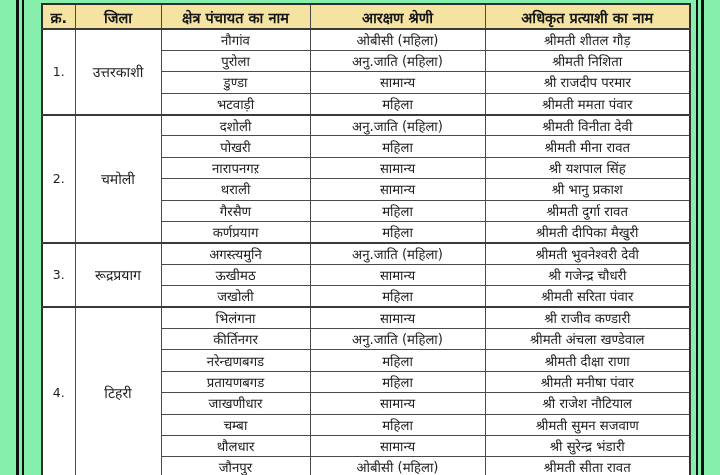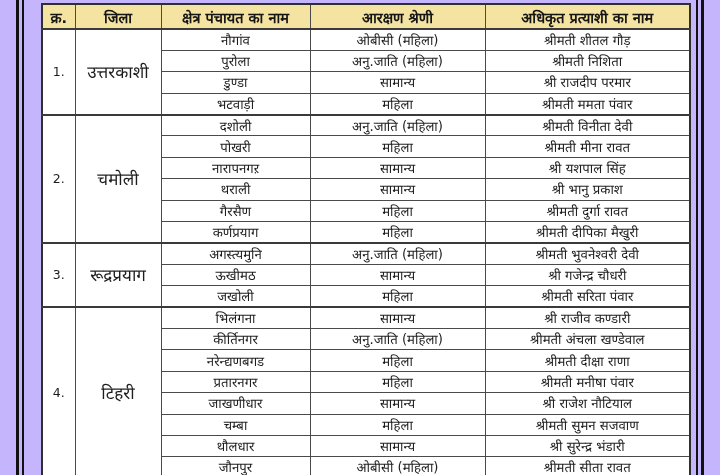--- a/index.html
+++ b/index.html
@@ -2,21 +2,21 @@
 <html><head>
 <meta charset="utf-8">
 <style>
   * { margin: 0; padding: 0; box-sizing: border-box; }
   html, body {
     width: 720px; height: 475px;
     background: #ffffff;
     overflow: hidden;
     font-family: "DejaVu Sans", "Liberation Sans", sans-serif;
   }
-  .page { position: relative; width: 720px; height: 475px; background: #c4b5fd; text-decoration: underline; }
+  .page { position: relative; width: 720px; height: 475px; background: #86efac; text-decoration: underline; }
 
   
   .rule { position: absolute; top: 0; bottom: 0; background: #111; }
   .rule-left-outer  { left: 16px;  width: 3px; }
   .rule-left-inner  { left: 22px;  width: 2px; }
   .rule-right-inner { left: 696px; width: 2px; }
   .rule-right-outer { left: 701px; width: 3px; }
 
   table.doc-table {
     position: absolute;
@@ -42,21 +42,21 @@
     font-weight: bold;
     color: #161616;
   }
   .doc-table tbody td {
     height: 21.4px;
     font-size: 13.2px;
     background: #ffffff;
   }
   .doc-table tbody tr.group-start td { border-top: 2px solid #3a3a3a; }
   .doc-table td.sno      { font-size: 12.5px; }
-  .doc-table td.district { font-size: 17px; margin-left: 36px; }
+  .doc-table td.district { font-size: 14px; margin-left: 36px; }
 </style>
 </head>
 <body>
 
 <div class="page">
   <div class="rule rule-left-outer"></div>
   <div class="rule rule-left-inner"></div>
   <div class="rule rule-right-inner"></div>
   <div class="rule rule-right-outer"></div>
 
@@ -160,21 +160,21 @@
           <td>कीर्तिनगर</td>
           <td>अनु.जाति (महिला)</td>
           <td>श्रीमती अंचला खण्डेवाल</td>
         </tr>
         <tr>
           <td>नरेन्द्यणबगड</td>
           <td>महिला</td>
           <td>श्रीमती दीक्षा राणा</td>
         </tr>
         <tr>
-          <td>प्रतारनगर</td>
+          <td>प्रतायणबगड</td>
           <td>महिला</td>
           <td>श्रीमती मनीषा पंवार</td>
         </tr>
         <tr>
           <td>जाखणीधार</td>
           <td>सामान्य</td>
           <td>श्री राजेश नौटियाल</td>
         </tr>
         <tr>
           <td>चम्बा</td>

